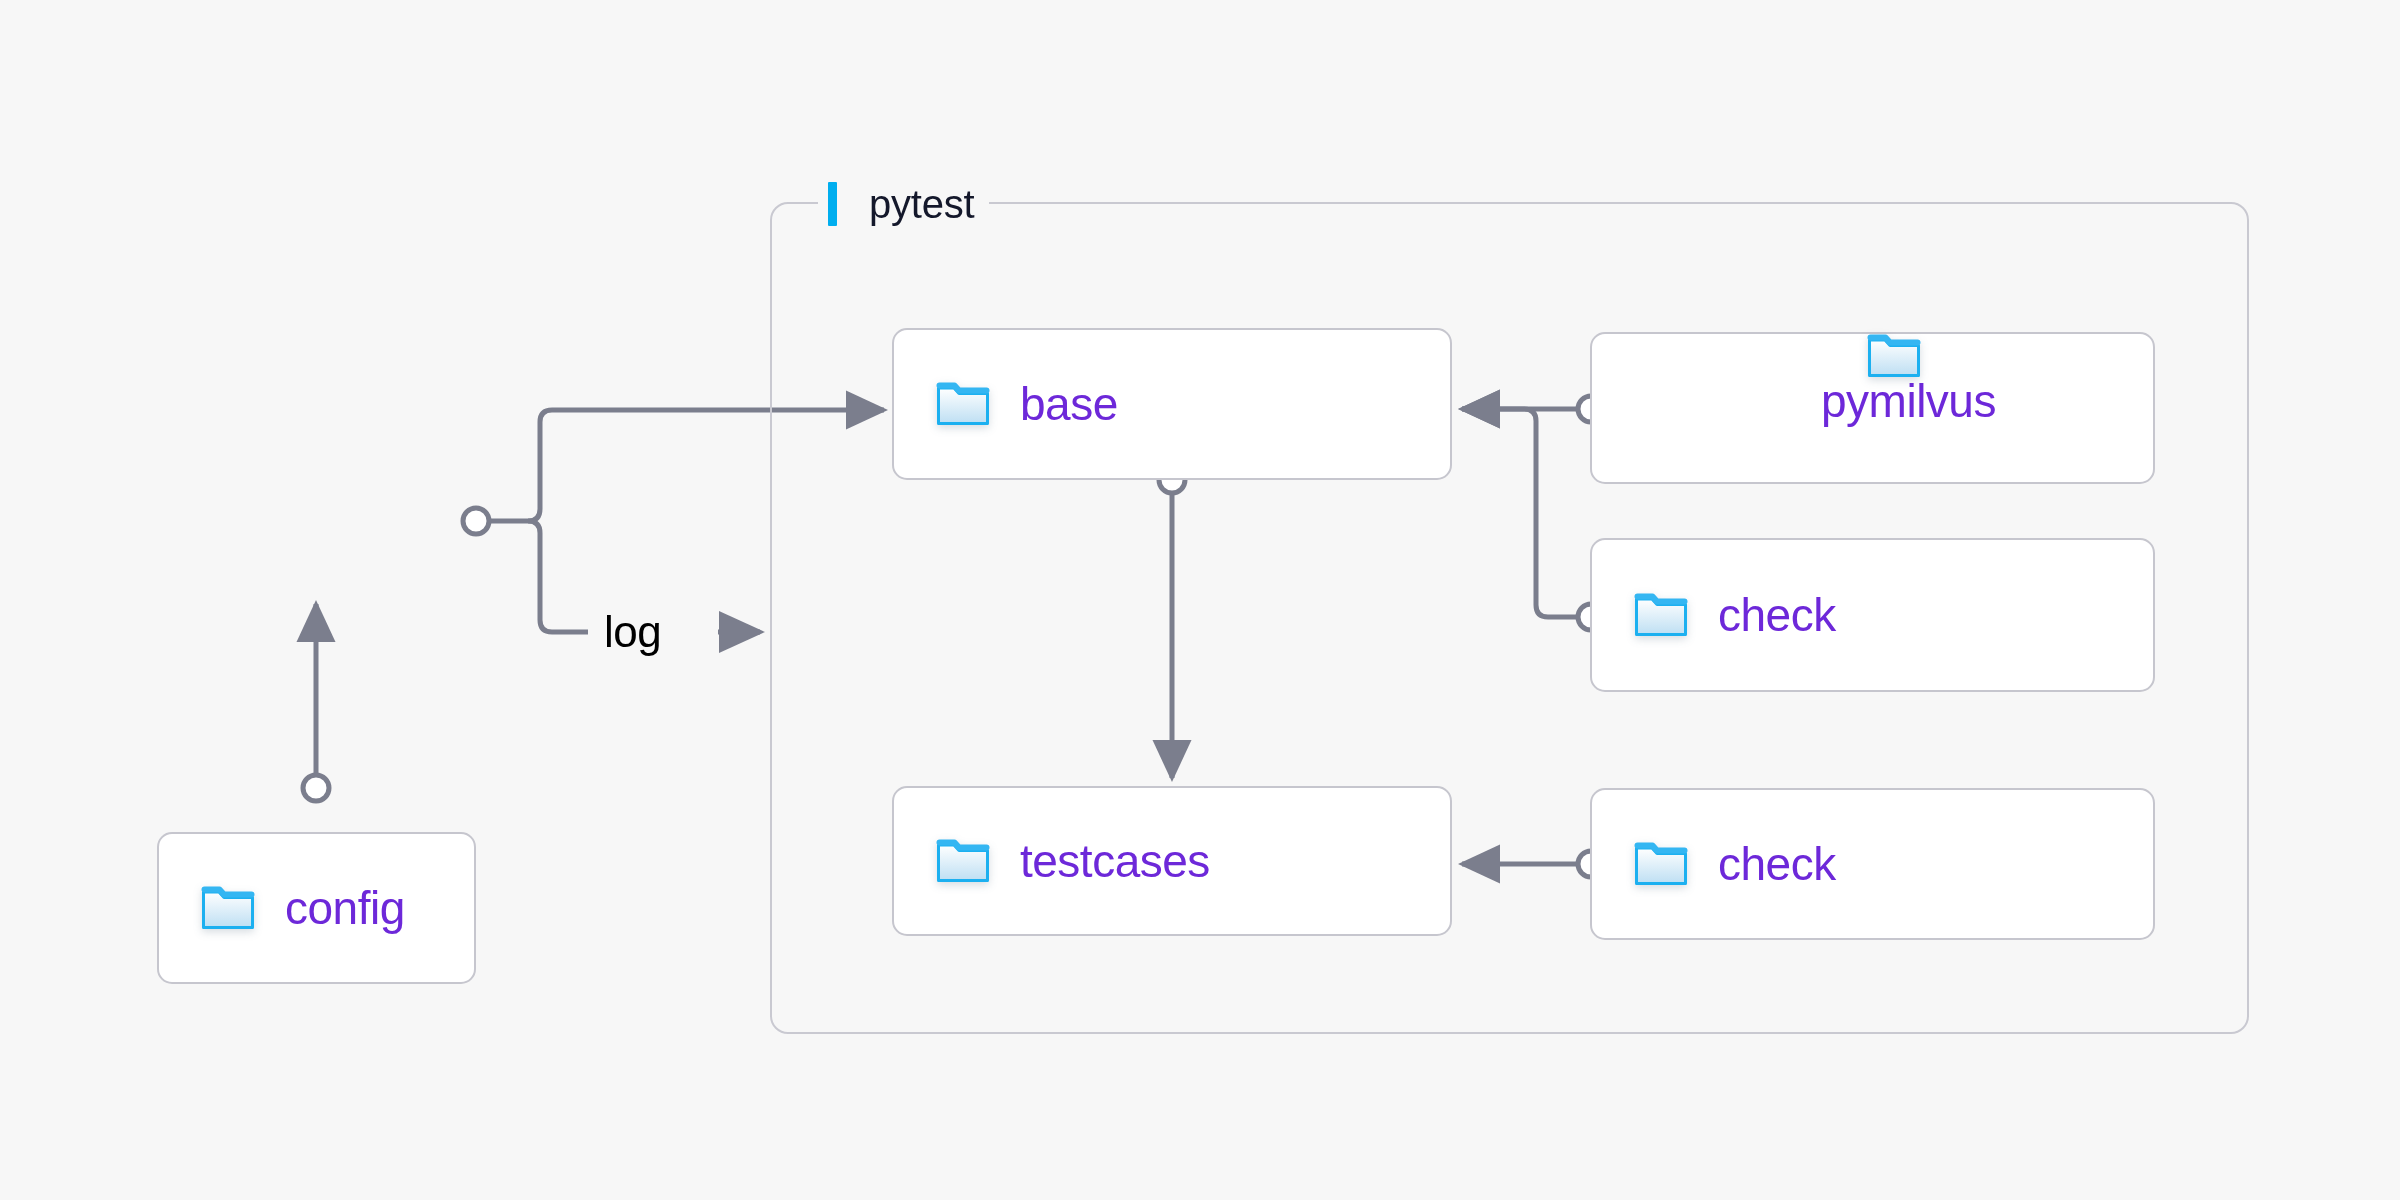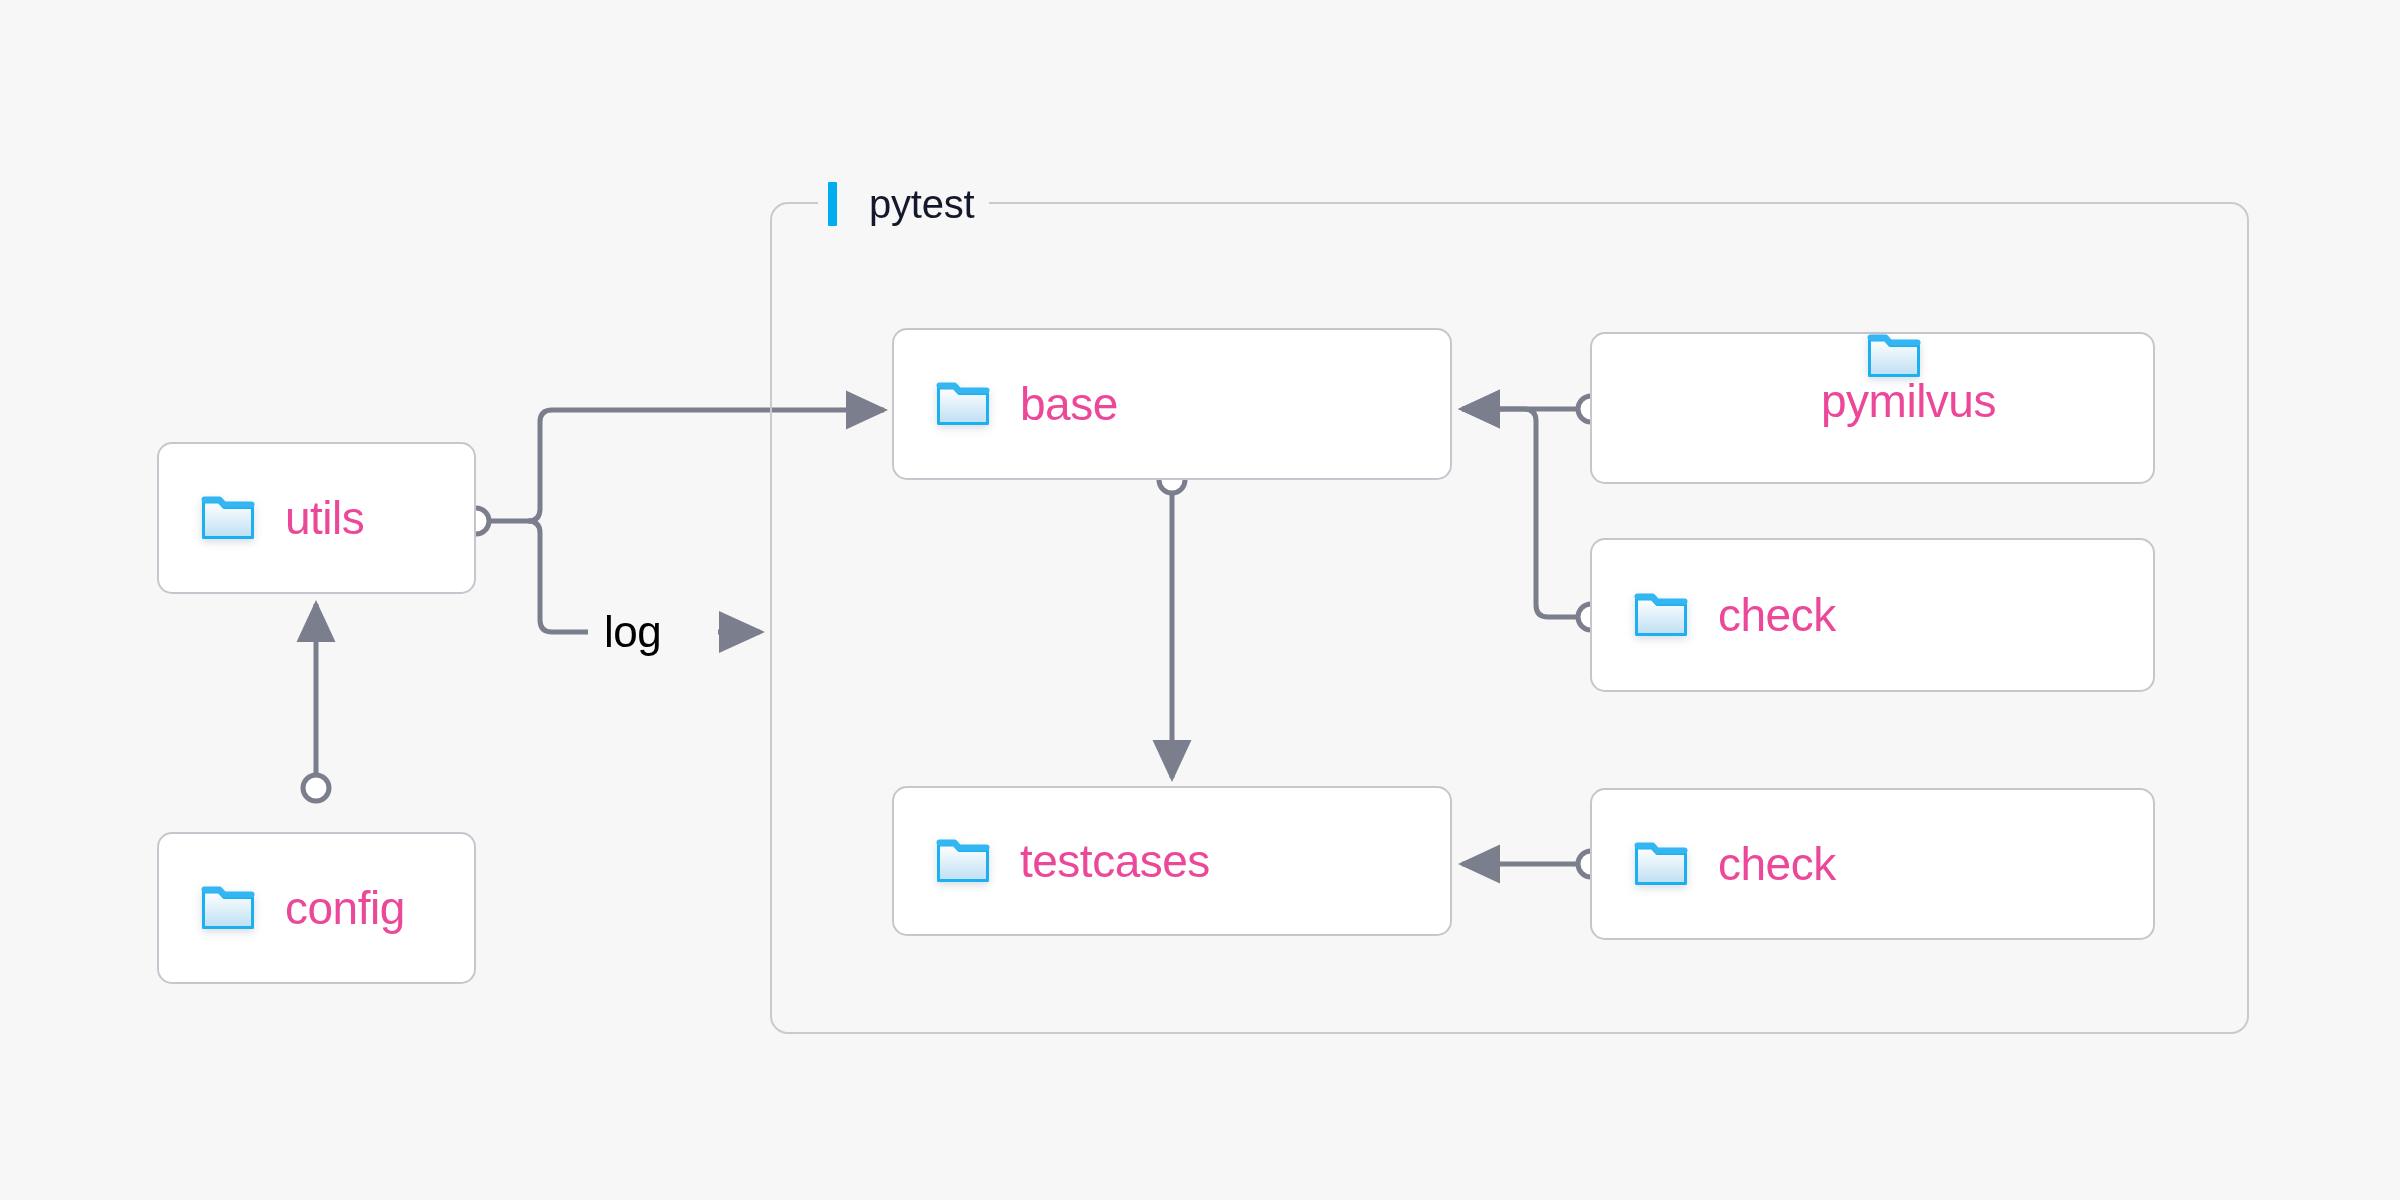--- a/index.html
+++ b/index.html
@@ -47,21 +47,21 @@
     background:#ffffff;
     border:2px solid #c6c6ce;
     border-radius:15px;
     display:flex;align-items:center;
     padding-left:42px;
     box-sizing:border-box;
     z-index:3;
   }
   .node .label{
     font-size:46px;
-    color:#ec4899;
+    color:#6d28d9;
     letter-spacing:-0.5px;
     margin-left:30px;
     line-height:1;
     white-space:nowrap;
   }
   .folder{
     width:54px;height:44px;position:relative;flex:0 0 auto;
     filter:drop-shadow(0 3px 4px rgba(30,60,90,.18));
   }
 
@@ -121,29 +121,20 @@
       <circle cx="1591" cy="864" r="13"></circle>
     </g>
   </svg>
 
   <div class="group-box" style="left:770px;top:202px;width:1475px;height:828px;"></div>
   <div class="group-label" style="left:818px;top:178px;">
     <span class="bar"></span>
     <span class="txt">pytest</span>
   </div>
 
-  <div class="node" style="left:157px;top:442px;width:319px;height:152px;">
-    <span class="folder">
-      <svg viewBox="0 0 54 44" width="54" height="44">
-        <path d="M2.5,6 H18 L23,11.5 H51.5 V41.5 H2.5 Z" fill="url(#folderGrad)" stroke="#1cb0f0" stroke-width="3" stroke-linejoin="round"></path>
-        <path d="M3.5,3.5 H18.5 L23,8.5 H50.5" fill="none" stroke="#34b6f2" stroke-width="6" stroke-linecap="round" stroke-linejoin="round"></path>
-      </svg>
-    </span>
-    <span class="label">utils</span>
-  </div>
 
   <div class="node" style="left:157px;top:832px;width:319px;height:152px;">
     <span class="folder">
       <svg viewBox="0 0 54 44" width="54" height="44">
         <path d="M2.5,6 H18 L23,11.5 H51.5 V41.5 H2.5 Z" fill="url(#folderGrad)" stroke="#1cb0f0" stroke-width="3" stroke-linejoin="round"></path>
         <path d="M3.5,3.5 H18.5 L23,8.5 H50.5" fill="none" stroke="#34b6f2" stroke-width="6" stroke-linecap="round" stroke-linejoin="round"></path>
       </svg>
     </span>
     <span class="label">config</span>
   </div>

